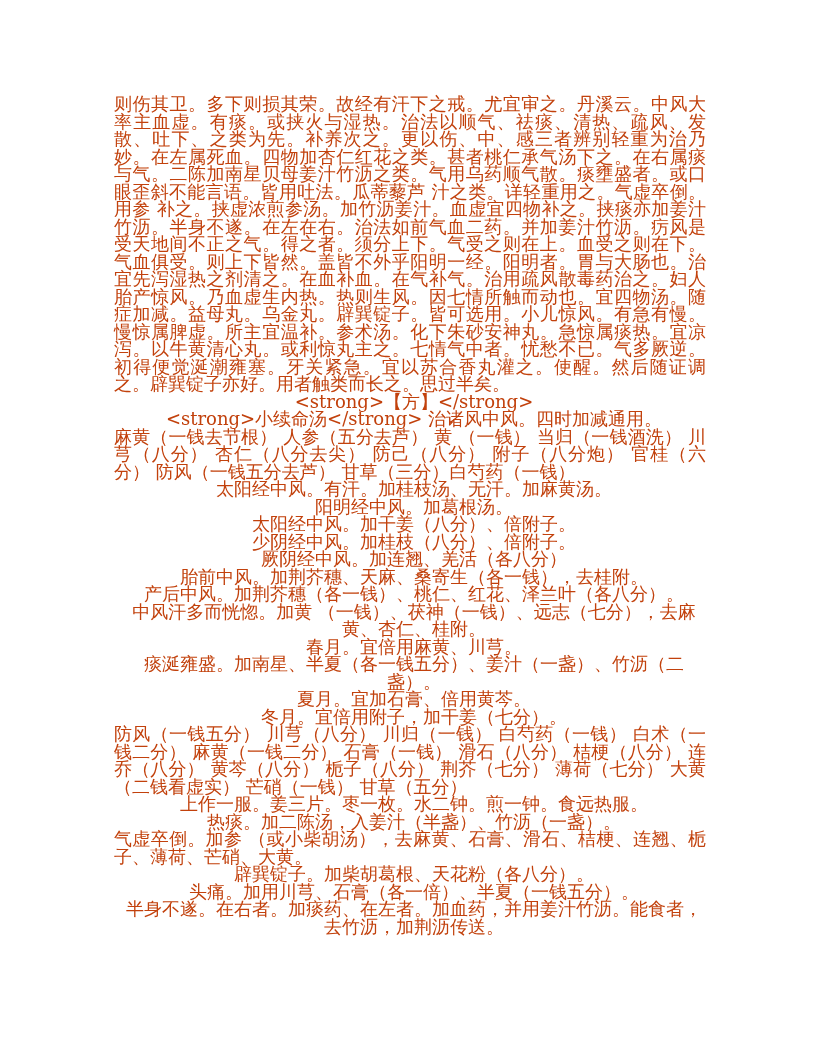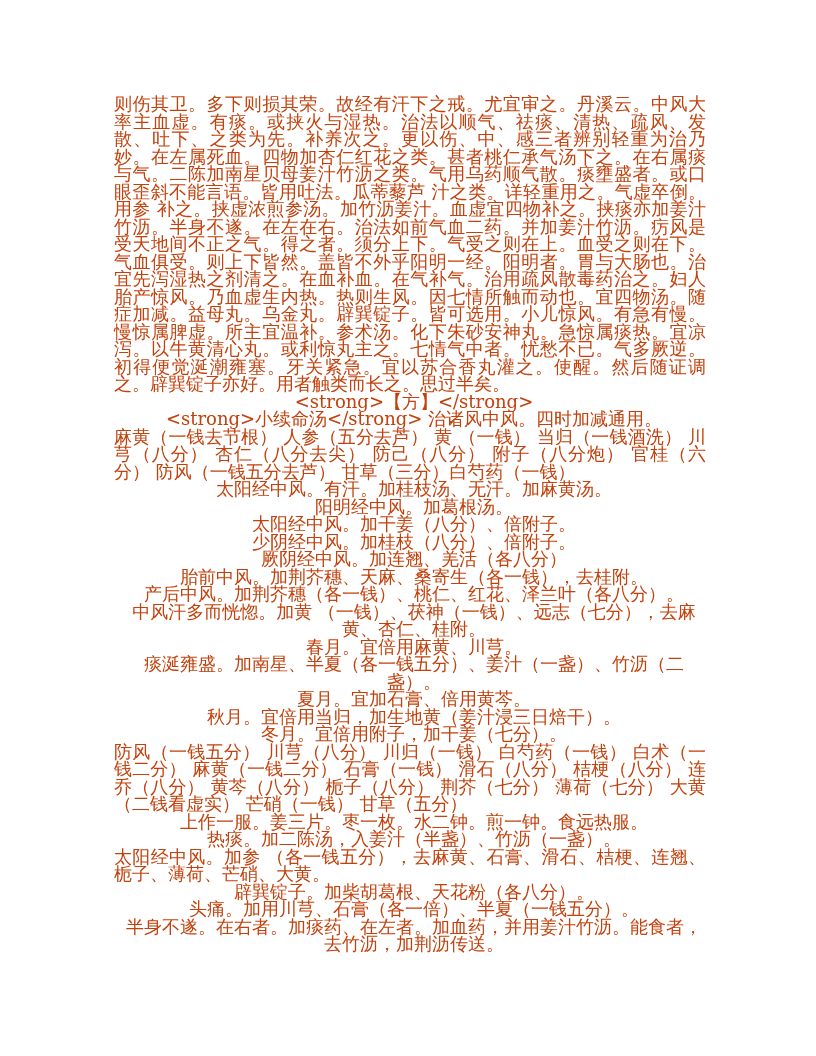--- a/index.html
+++ b/index.html
@@ -67,23 +67,22 @@
       <div class="para single">阳明经中风。加葛根汤。</div>
       <div class="para single">太阳经中风。加干姜（八分）、倍附子。</div>
       <div class="para single">少阴经中风。加桂枝（八分）、倍附子。</div>
       <div class="para single">厥阴经中风。加连翘、羌活（各八分）</div>
       <div class="para single">胎前中风。加荆芥穗、天麻、桑寄生（各一钱），去桂附。</div>
       <div class="para single">产后中风。加荆芥穗（各一钱）、桃仁、红花、泽兰叶（各八分）。</div>
       <div class="para single">中风汗多而恍惚。加黄 （一钱）、茯神（一钱）、远志（七分），去麻黄、杏仁、桂附。</div>
       <div class="para single">春月。宜倍用麻黄、川芎。</div>
       <div class="para single">痰涎雍盛。加南星、半夏（各一钱五分）、姜汁（一盏）、竹沥（二盏）。</div>
       <div class="para single">夏月。宜加石膏、倍用黄芩。</div>
-      <div class="para single">秋月。宜倍用当归，加生地黄（姜汁浸三日焙干）。</div>
       <div class="para single">冬月。宜倍用附子，加干姜（七分）。</div>
       <div class="para flow">防风（一钱五分） 川芎（八分） 川归（一钱） 白芍药（一钱） 白术（一钱二分） 麻黄（一钱二分） 石膏（一钱） 滑石（八分） 桔梗（八分） 连乔（八分） 黄芩（八分） 栀子（八分） 荆芥（七分） 薄荷（七分） 大黄（二钱看虚实） 芒硝（一钱） 甘草（五分）</div>
       <div class="para single">上作一服。姜三片。枣一枚。水二钟。煎一钟。食远热服。</div>
       <div class="para single">热痰。加二陈汤，入姜汁（半盏）、竹沥（一盏）。</div>
-      <div class="para flow">太阳经中风。加参 （各一钱五分），去麻黄、石膏、滑石、桔梗、连翘、栀子、薄荷、芒硝、大黄。</div>
+      <div class="para flow">气虚卒倒。加参 （或小柴胡汤），去麻黄、石膏、滑石、桔梗、连翘、栀子、薄荷、芒硝、大黄。</div>
       <div class="para single">辟巽锭子。加柴胡葛根、天花粉（各八分）。</div>
       <div class="para single">头痛。加用川芎、石膏（各一倍）、半夏（一钱五分）。</div>
       <div class="para single">半身不遂。在右者。加痰药、在左者。加血药，并用姜汁竹沥。能食者，去竹沥，加荆沥传送。</div>
     </div>
 </div>
 
 </body></html>

